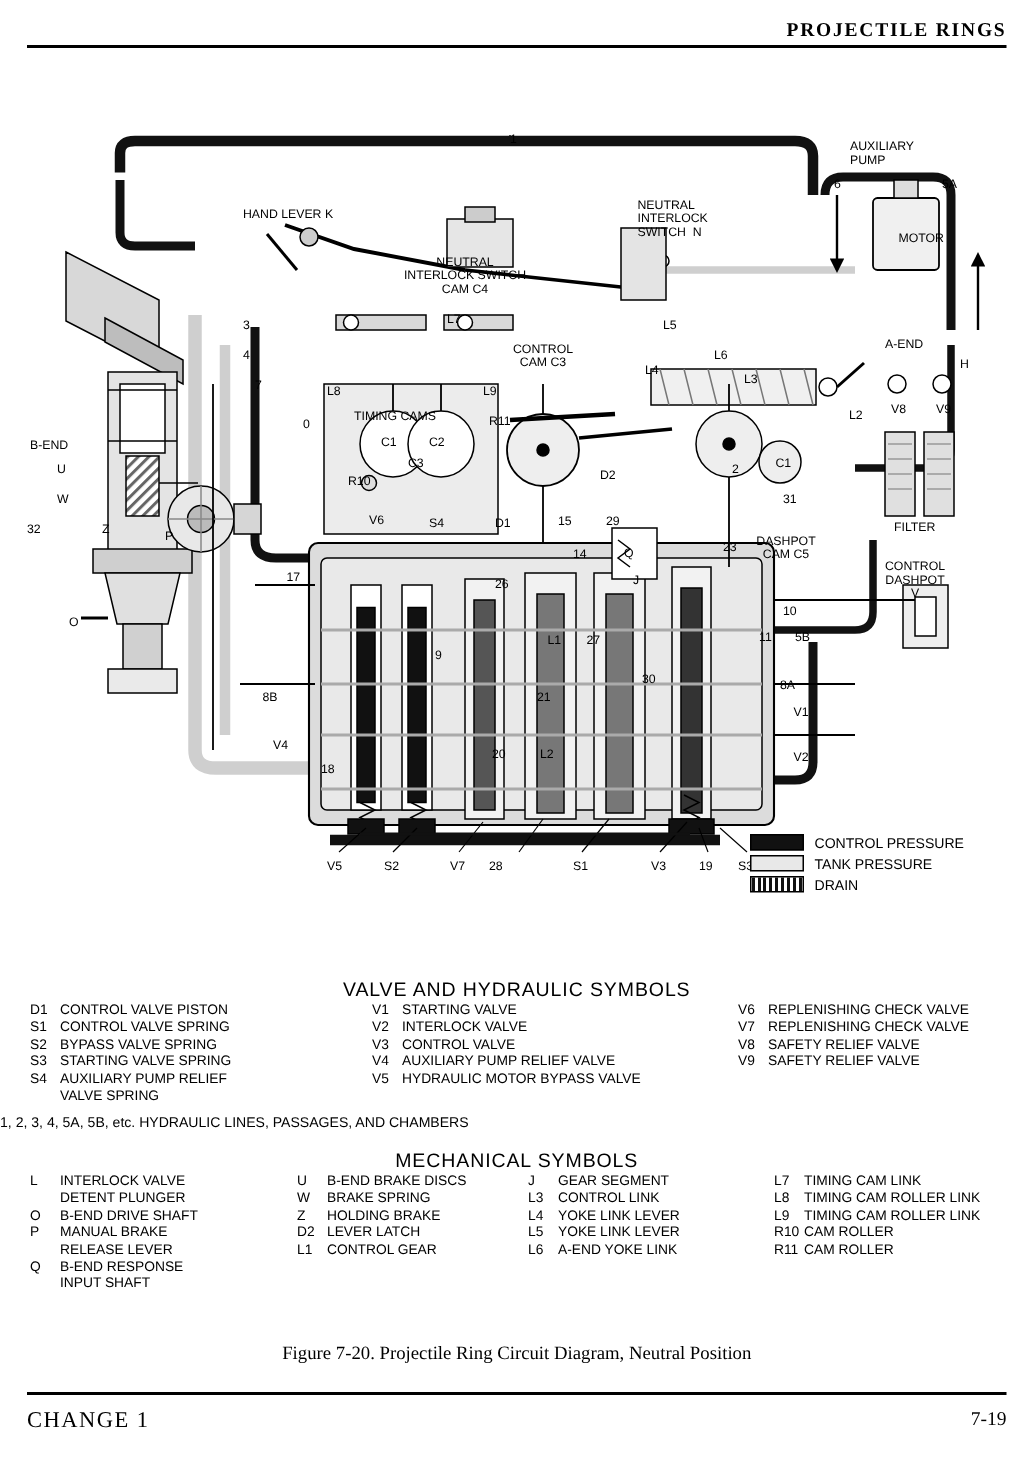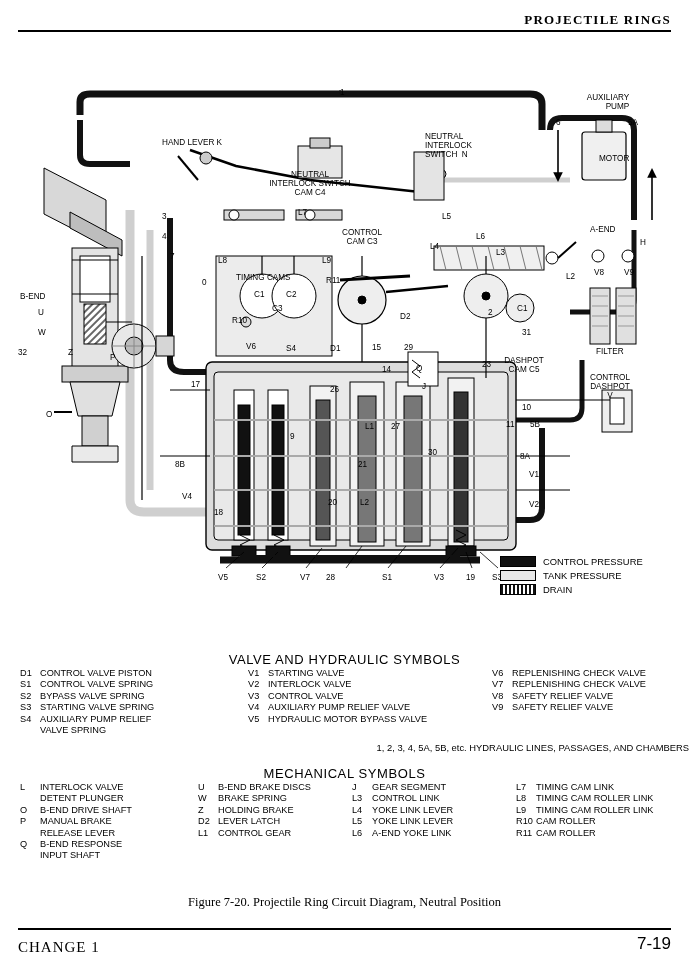--- a/index.html
+++ b/index.html
@@ -6,32 +6,32 @@
   body{width:689px;height:972px;position:relative;font-family:"Liberation Serif",serif;color:#000;overflow:hidden;}
   .page{position:absolute;left:0;top:0;width:689px;height:972px;}
 
   
   .hdr-title{position:absolute;right:18px;top:12px;font-family:"Liberation Serif",serif;font-weight:bold;font-size:13px;letter-spacing:1.2px;}
   .hdr-rule{position:absolute;left:18px;right:18px;top:30px;height:2px;background:#000;}
 
   
   .foot-rule{position:absolute;left:18px;right:18px;bottom:42px;height:2px;background:#000;}
   .foot-left{position:absolute;left:18px;bottom:16px;font-size:15px;font-family:"Liberation Serif",serif;letter-spacing:1px;}
-  .foot-right{position:absolute;right:18px;bottom:18px;font-size:17px;font-family:Liberation Sans, sans-serif;}
+  .foot-right{position:absolute;right:18px;bottom:18px;font-size:13px;font-family:Liberation Serif, serif;}
 
   
   .fig-caption{position:absolute;left:0;right:0;bottom:62px;text-align:center;font-size:12.5px;font-family:"Liberation Serif",serif;}
 
   
   .sym-head{position:absolute;left:0;right:0;text-align:center;font-size:13px;letter-spacing:.6px;font-family:"Liberation Sans",sans-serif;}
   .legend-col{position:absolute;font-size:9.2px;line-height:11.4px;font-family:"Liberation Sans",sans-serif;white-space:pre;}
   .legend-col .row{display:flex;}
   .legend-col .key{width:20px;flex:none;}
   .legend-col .val{flex:1;}
-  .hyd-line{position:absolute;left:0;right:0;text-align:right;font-size:9.4px;font-family:"Liberation Sans",sans-serif;}
+  .hyd-line{position:absolute;left:0;right:0;text-align:left;font-size:9.4px;font-family:"Liberation Sans",sans-serif;}
 
   
   .key-box{position:absolute;font-size:9.4px;font-family:"Liberation Sans",sans-serif;}
   .key-row{display:flex;align-items:center;margin-bottom:3px;}
   .key-sw{width:34px;height:9px;margin-right:7px;flex:none;border:1px solid #000;}
   .sw-control{background:#111;}
   .sw-tank{background:#e8e8e8;}
   .sw-drain{background:repeating-linear-gradient(90deg,#111 0 2px,#fff 2px 4px);}
 
   
@@ -204,21 +204,21 @@
         <path d="M378 508 L396 486"></path>
         <path d="M430 508 L448 488"></path>
         <path d="M462 508 L456 492"></path>
         <path d="M488 508 L470 492"></path>
         <path d="M230 496 L450 496" stroke="#111" stroke-width="2"></path>
       </g>
     </svg>
 
     <div id="callout-layer">
         <div class="lbl" style="left: 330px; top: 28px;">1</div>
-        <div class="lbl" style="left: 598px; top: 33px; text-align: right; transform: translateX(-50%);">AUXILIARY
+        <div class="lbl" style="left: 578px; top: 33px; text-align: left; transform: translateX(-50%);">AUXILIARY
 PUMP</div>
         <div class="lbl" style="left: 618px; top: 58px;">5A</div>
         <div class="lbl" style="left: 546px; top: 58px;">6</div>
         <div class="lbl" style="left: 152px; top: 78px;">HAND LEVER K</div>
         <div class="lbl" style="left: 415px; top: 72px;">NEUTRAL
 INTERLOCK
 SWITCH  N</div>
         <div class="lbl" style="left: 589px; top: 94px;">MOTOR</div>
         <div class="lbl" style="left: 300px; top: 110px; text-align: center; transform: translateX(-50%);">NEUTRAL
 INTERLOCK SWITCH

